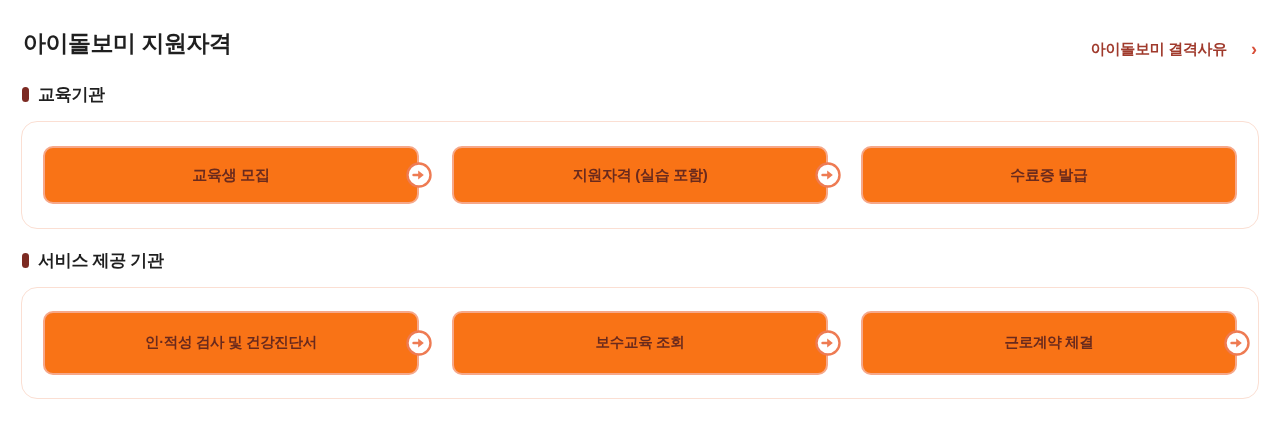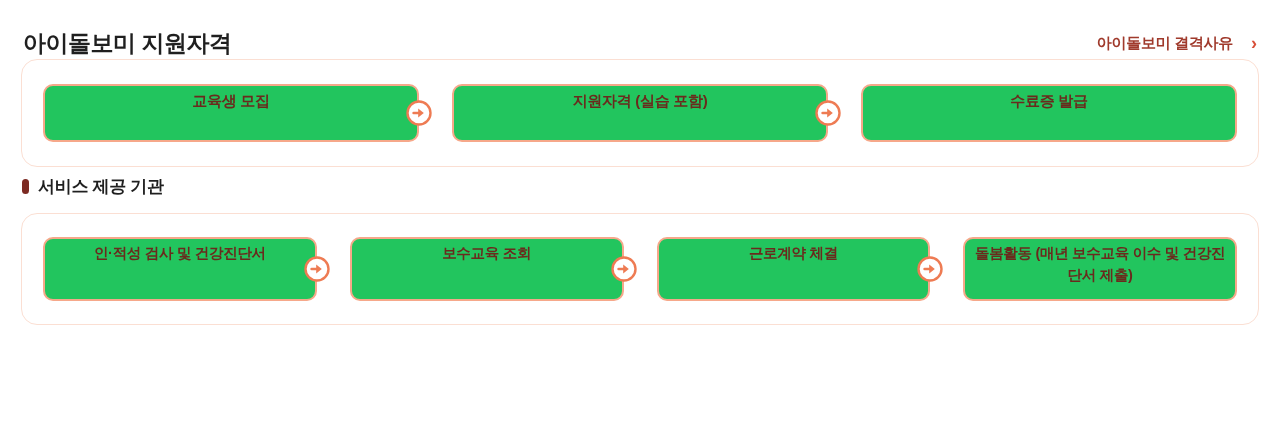--- a/index.html
+++ b/index.html
@@ -1,38 +1,38 @@
 <!DOCTYPE html>
 <html><head>
 <meta charset="utf-8">
 <style>
   * { margin:0; padding:0; box-sizing:border-box; }
   html,body { width:1280px; height:432px; background:#ffffff;
     font-family:"Liberation Sans","DejaVu Sans",sans-serif; }
   .page { padding:28px 21px 0 21px; }
 
   
-  .page-header { display:flex; justify-content:space-between; padding:0 2px; }
+  .page-header { display:flex; justify-content:space-between; align-items:flex-end; padding:0 2px; }
   .page-title { font-size:23px; font-weight:700; color:#1f1f1f; letter-spacing:-0.5px; }
-  .dis-link { display:flex; align-items:center; gap:18px; cursor:pointer; text-decoration:none; }
+  .dis-link { display:flex; align-items:center; gap:24px; cursor:pointer; text-decoration:none; }
   .dis-link .lbl { font-size:15px; font-weight:700; color:#a03a2c; letter-spacing:-0.3px; }
   .dis-link .chev { font-size:18px; line-height:1; font-weight:700; color:#d8503a; transform:translateY(-1px); }
 
   
   .section-head { display:flex; align-items:center; gap:9px; margin:24px 0 15px 1px; }
-  .section-head.second { margin-top:8px; }
+  .section-head.second { margin-top:20px; }
   .bullet { width:7px; height:15px; border-radius:4px; background:#7c2a22; flex:0 0 auto; }
   .section-title { font-size:17px; font-weight:700; color:#1f1f1f; letter-spacing:-0.3px; }
 
   
   .container { border:1px solid #fbdfd3; border-radius:16px; background:#ffffff; padding:24px 21px; }
   .container.second { padding:23px 21px; }
   .flow { display:flex; gap:33px; }
-  .step { position:relative; flex:1 1 0; display:flex; justify-content:center;
-    text-align:center; background:#22c55e; border:2px solid #f6a88a; border-radius:10px;
+  .step { position:relative; flex:1 1 0; display:flex; align-items:center; justify-content:center;
+    text-align:center; background:#f97316; border:2px solid #f6a88a; border-radius:10px;
     padding:4px 14px; min-height:58px; }
   .step-label { font-size:15px; font-weight:700; color:#6a2a1d; line-height:1.5; letter-spacing:-0.3px; }
   .flow-6 .step { min-height:64px; padding:4px 8px; }
   .flow-6 .step-label { font-size:14.5px; }
 
   
   .arrow { position:absolute; right:-15px; top:50%; transform:translateY(-50%);
     width:26px; height:26px; z-index:2; line-height:0; }
   .arrow svg { display:block; }
   .arrow .ring { fill:#ffffff; stroke:#ee7b53; stroke-width:2.4; }
@@ -46,20 +46,24 @@
 
   <div class="page-header">
     <h1 class="page-title">아이돌보미 지원자격</h1>
     <a class="dis-link">
       <span class="lbl">아이돌보미 결격사유</span>
       <span class="chev">›</span>
     </a>
   </div>
 
   <section>
+    <div class="section-head">
+      <span class="bullet"></span>
+      <h2 class="section-title">교육기관</h2>
+    </div>
     <div class="container">
       <div class="flow flow-3">
 
         <div class="step">
           <span class="step-label">교육생 모집</span>
           <span class="arrow">
             <svg width="26" height="26" viewBox="0 0 26 26">
               <circle class="ring" cx="13" cy="13" r="11.5"></circle>
               <line class="stem" x1="7.6" y1="13" x2="13.2" y2="13"></line>
               <path class="head" d="M12.2 8.6 L17.8 13 L12.2 17.4 Z"></path>
@@ -122,21 +126,18 @@
           <span class="step-label">근로계약 체결</span>
           <span class="arrow">
             <svg width="26" height="26" viewBox="0 0 26 26">
               <circle class="ring" cx="13" cy="13" r="11.5"></circle>
               <line class="stem" x1="7.6" y1="13" x2="13.2" y2="13"></line>
               <path class="head" d="M12.2 8.6 L17.8 13 L12.2 17.4 Z"></path>
             </svg>
           </span>
         </div>
 
-        <div class="step">
-          <span class="step-label">돌봄활동 (매년 보수교육 이수 및 건강진단서 제출)</span>
-        </div>
 
       </div>
     </div>
   </section>
 
 </div>
 
 </body></html>

